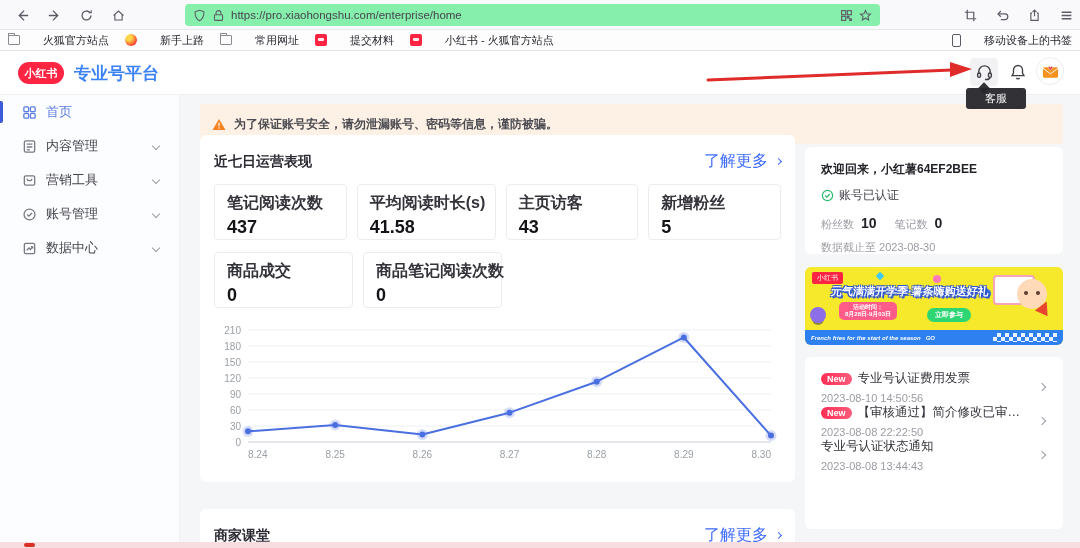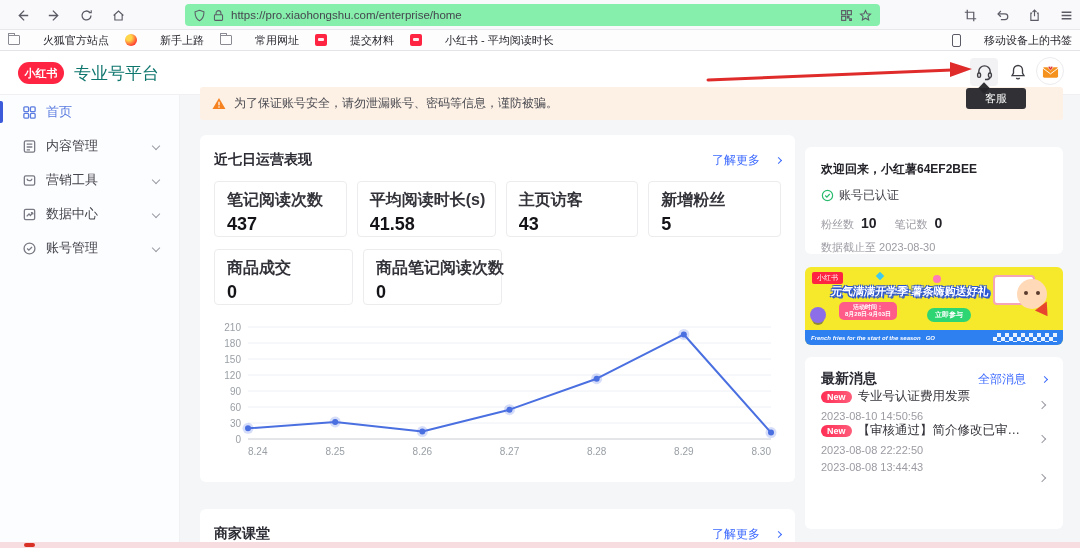--- a/index.html
+++ b/index.html
@@ -23,21 +23,21 @@
   .fav-ff { width:12px; height:12px; border-radius:50%; background:radial-gradient(circle at 32% 30%, #ffd54a 0 25%, #ff9640 45%, #ff3b30 75%, #d62976 100%); }
   .fav-red { width:12px; height:12px; border-radius:2px; background:#ff2442; position:relative; }
   .fav-red:before { content:""; position:absolute; left:3px; top:4px; width:6px; height:3px; border-radius:1px; background:rgba(255,255,255,.92); }
   .fav-phone { width:9px; height:13px; border:1px solid #5b5b66; border-radius:2px; }
   #bm-right { margin-left:auto; }
 
   
   #page { position:absolute; left:0; top:51px; width:1080px; height:497px; background:#f5f6f8; }
   #appheader { position:absolute; left:0; top:0; width:1080px; height:44px; background:#fff; border-bottom:1px solid #f0f0f2; }
   #logo { position:absolute; left:18px; top:11px; width:46px; height:22px; background:#ff2442; border-radius:12px; color:#fff; font-size:11px; font-weight:bold; display:flex; align-items:center; justify-content:center; white-space:nowrap; }
-  #plat-title { position:absolute; left:74px; top:11px; font-size:17px; font-weight:normal; color:#0f766e; white-space:nowrap; }
+  #plat-title { position:absolute; left:74px; top:11px; font-size:17px; font-weight:bold; color:#3b82f6; white-space:nowrap; }
   #topnav { position:absolute; left:178px; top:0; height:44px; display:flex; gap:36px; align-items:center; font-size:13px; color:#9b9ba3; }
   #topnav .nav-item.active { color:#2b2b33; font-weight:bold; }
   .hdr-ico { position:absolute; top:7px; width:28px; height:28px; display:flex; align-items:center; justify-content:center; color:#3f3f46; border-radius:4px; }
   #avatar { position:absolute; left:1036px; top:6px; width:28px; height:28px; border-radius:50%; background:#fff; border:1px solid #ececf0; display:flex; align-items:center; justify-content:center; }
 
   
   #annot-arrow { position:absolute; left:700px; top:8px; width:280px; height:28px; pointer-events:none; z-index:30; }
   #tooltip { position:absolute; left:966px; top:37px; background:rgba(38,38,43,.95); color:#fff; font-size:11px; padding:3px 19px; border-radius:3px; z-index:31; white-space:nowrap; }
   #tooltip:before { content:""; position:absolute; left:14px; top:-4px; width:8px; height:8px; background:rgba(38,38,43,.95); transform:rotate(45deg); }
 
@@ -47,28 +47,28 @@
   .side-item .sico { width:15px; height:15px; color:#7a7a85; flex:none; }
   .side-item.active { color:#5b7ce0; }
   .side-item.active .sico { color:#5b7ce0; }
   .side-item.active:before { content:""; position:absolute; left:0; top:6px; width:3px; height:22px; background:#3b5bdb; border-radius:0 2px 2px 0; }
   .side-item .chev-d { margin-left:auto; margin-right:20px; }
   .chev { display:inline-block; width:6px; height:6px; border-top:1.4px solid currentColor; border-right:1.4px solid currentColor; }
   .chev.right { transform:rotate(45deg); }
   .chev.down { transform:rotate(135deg); color:#9b9ba3; }
 
   
-  #warnbar { position:absolute; left:200px; top:36px; width:863px; height:33px; background:#fdf1e6; border-radius:3px; display:flex; align-items:center; padding:0 12px; gap:8px; font-size:12px; color:#4a4a50; }
+  #warnbar { position:absolute; left:200px; top:53px; width:863px; height:40px; background:#fdf1e6; border-radius:3px; display:flex; align-items:center; padding:0 12px; gap:8px; font-size:12px; color:#4a4a50;font-weight:bold; }
 
   
   .card { position:absolute; background:#fff; border-radius:6px; }
   #main-card { left:200px; top:84px; width:595px; height:347px; padding:16px 14px; }
   .sec-head { display:flex; align-items:center; justify-content:space-between; }
   .sec-title { font-size:14px; font-weight:bold; color:#2b2b33; }
-  .blue-link { font-size:12px; color:#3d6aff; display:flex; align-items:center; gap:16px; cursor:pointer; white-space:nowrap; }
+  .blue-link { font-size:16px; color:#3d6aff; display:flex; align-items:center; gap:8px; cursor:pointer; white-space:nowrap; }
   .blue-link .chev { width:5px; height:5px; }
   .stat-row { display:flex; gap:10px; margin-top:12px; }
   .stat-card { width:139px; height:56px; border:1px solid #ececee; border-radius:4px; padding:8px 12px; }
   .stat-card .lbl { font-size:16px; color:#33333a; font-weight:bold; white-space:nowrap; }
   .stat-card .val { font-size:18px; font-weight:bold; color:#141418; margin-top:3px; }
   #chart-wrap { margin-top:12px; }
 
   
   #welcome-card { left:805px; top:96px; width:258px; height:107px; padding:14px 16px; }
   #welcome-card .greet { font-size:12px; font-weight:bold; color:#222228; white-space:nowrap; }
@@ -198,21 +198,21 @@
   <div class="bm">
       <span class="fav-folder"></span>
       <span>常用网址</span>
     </div>
   <div class="bm">
       <span class="fav-red"></span>
       <span>提交材料</span>
     </div>
   <div class="bm">
       <span class="fav-red"></span>
-      <span>小红书 - 平均阅读时长</span>
+      <span>小红书 - 火狐官方站点</span>
     </div>
   <div class="bm" id="bm-right">
       <span class="fav-phone"></span>
       <span>移动设备上的书签</span>
     </div>
 </div>
 
 <div id="page">
 
   <div id="appheader">
@@ -269,32 +269,32 @@
     <div class="side-item">
       <svg class="sico" viewBox="0 0 16 16" fill="none" stroke="currentColor" stroke-width="1.4">
           <rect x="2.5" y="3" width="11" height="10" rx="1.5"></rect>
           <path d="M5.5 6.2 a2.5 2 0 0 0 5 0"></path>
         </svg>
       <span>营销工具</span>
       <i class="chev down chev-d"></i>
     </div>
     <div class="side-item">
       <svg class="sico" viewBox="0 0 16 16" fill="none" stroke="currentColor" stroke-width="1.4">
+          <circle cx="8" cy="8" r="5.8"></circle>
+          <path d="M5.5 8 L7.3 9.8 L10.7 6.4"></path>
+        </svg>
+      <span>账号管理</span>
+      <i class="chev down chev-d"></i>
+    </div>
+    <div class="side-item">
+      <svg class="sico" viewBox="0 0 16 16" fill="none" stroke="currentColor" stroke-width="1.4">
           <rect x="2.5" y="2.5" width="11" height="11" rx="1.5"></rect>
           <path d="M5 10 L7.5 7.5 L9 9 L11.5 6 M11.5 6 H9.5 M11.5 6 V8"></path>
         </svg>
       <span>数据中心</span>
-      <i class="chev down chev-d"></i>
-    </div>
-    <div class="side-item">
-      <svg class="sico" viewBox="0 0 16 16" fill="none" stroke="currentColor" stroke-width="1.4">
-          <circle cx="8" cy="8" r="5.8"></circle>
-          <path d="M5.5 8 L7.3 9.8 L10.7 6.4"></path>
-        </svg>
-      <span>账号管理</span>
       <i class="chev down chev-d"></i>
     </div>
   </div>
 
   <div id="warnbar">
     <svg width="14" height="13" viewBox="0 0 16 14">
       <path d="M8 0.8 L15.4 13.2 H0.6 Z" fill="#f5821f"></path>
       <rect x="7.3" y="4.6" width="1.4" height="4.6" rx="0.7" fill="#fff"></rect>
       <circle cx="8" cy="11" r="0.9" fill="#fff"></circle>
     </svg>
@@ -415,44 +415,41 @@
     <div class="cta">立即参与</div>
     <div class="blob"></div>
     <div class="bluestrip">
       <span>French fries for the start of the season</span>
       <span>GO</span>
       <span class="checker"></span>
     </div>
   </div>
 
   <div class="card" id="msg-card">
-    <div class="sec-head">
-      <span class="sec-title">最新消息</span>
-      <span class="blue-link">
-          <span>全部消息</span>
-          <i class="chev right"></i>
-        </span>
-    </div>
     <div class="msg-item">
       <div class="msg-line1">
         <span class="msg-badge">New</span>
         <span class="msg-title">专业号认证费用发票</span>
       </div>
       <div class="msg-time">2023-08-10 14:50:56</div>
       <i class="chev right"></i>
     </div>
     <div class="msg-item">
       <div class="msg-line1">
         <span class="msg-badge">New</span>
         <span class="msg-title">【审核通过】简介修改已审核通过！</span>
       </div>
       <div class="msg-time">2023-08-08 22:22:50</div>
       <i class="chev right"></i>
     </div>
     <div class="msg-item">
+      <div class="msg-line1">
+
+        <span class="msg-title">专业号认证状态通知</span>
+      </div>
       <div class="msg-time">2023-08-08 13:44:43</div>
       <i class="chev right"></i>
     </div>
   </div>
 
   <div class="card" id="class-card">
     <div class="sec-head">
       <span class="sec-title">商家课堂</span>
       <span class="blue-link">
           <span>了解更多</span>

